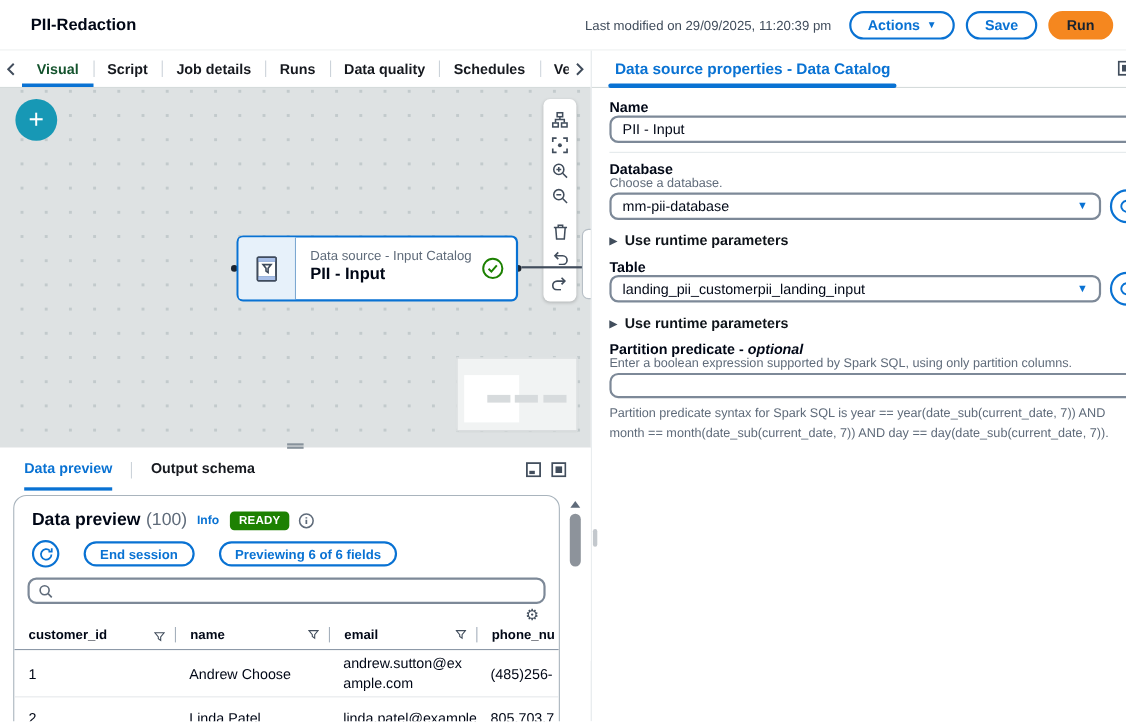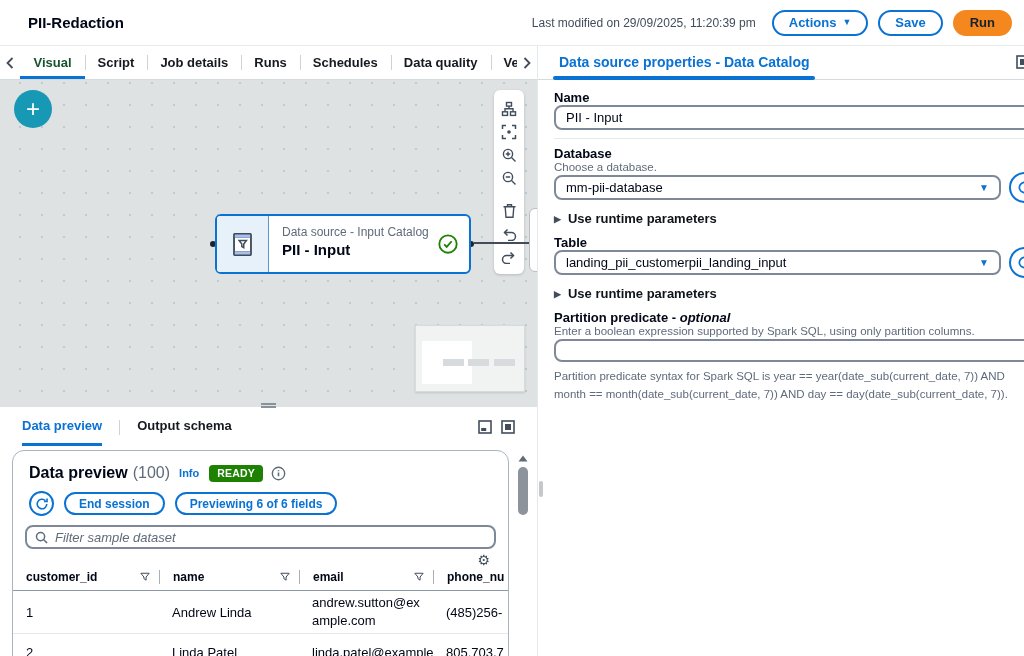--- a/index.html
+++ b/index.html
@@ -101,39 +101,39 @@
 
   .preview-card { position:absolute; left:12px; top:43px; width:497px; height:240px; background:#fff;
                   border:1px solid #a9b4bd; border-radius:12px; overflow:hidden; }
   .pc-title-row { display:flex; align-items:center; margin:13px 16px 0; }
   .pc-title { font-size:16px; font-weight:700; }
   .pc-count { font-size:16px; color:#5f6b7a; margin-left:5px; }
   .pc-info { font-size:11px; font-weight:700; color:#0972d3; margin-left:9px; cursor:pointer; }
   .badge { margin-left:10px; background:#1d8102; color:#fff; font-size:10.5px; font-weight:700;
            padding:2px 8px 3px; border-radius:4px; letter-spacing:.2px; }
   .pc-info-icon { margin-left:8px; display:flex; color:#5f6b7a; cursor:pointer; }
-  .pc-actions { display:flex; align-items:center; gap:10px; margin:9px 16px 0; }
+  .pc-actions { display:flex; align-items:center; gap:22px; margin:9px 16px 0; }
   .icon-circle-btn { width:25px; height:25px; border:2px solid #0972d3; border-radius:50%; background:#fff;
                      display:flex; align-items:center; justify-content:center; color:#0972d3; cursor:pointer; }
   .pill.small { height:23px; font-size:12px; padding:0 13px; }
   .search-box { margin:9px 12px 0; height:24px; border:2px solid #7d8998; border-radius:8px;
                 display:flex; align-items:center; padding:0 8px; gap:7px; }
   .search-box input { border:none; outline:none; flex:1; font-family:"Liberation Sans",sans-serif;
                       font-size:13px; color:#000716; background:transparent; }
   .search-box input::placeholder { font-style:italic; color:#5f6b7a; }
   .gear-row { display:flex; justify-content:flex-end; margin:4px 18px 0; }
   .gear { color:#414d5c; font-family:"DejaVu Sans",sans-serif; font-size:14px; cursor:pointer; line-height:1; }
 
   .ptable { margin-top:3px; }
   .thead { display:flex; align-items:center; border-bottom:1px solid #8d99a8; padding-bottom:6px; }
   .th { display:flex; align-items:center; font-size:12px; font-weight:700; cursor:pointer; }
   .th .lbl { margin-left:13px; }
   .th .funnel { margin-left:auto; margin-right:9px; color:#414d5c; display:flex; }
   .th + .th { border-left:1px solid #a5b0bc; }
-  .c1 { width:146px; } .c2 { width:140px; } .c3 { width:134px; } .c4 { flex:1; overflow:hidden; }
+  .c1 { width:146px;align-items:flex-end; } .c2 { width:140px; } .c3 { width:134px; } .c4 { flex:1; overflow:hidden; }
   .tr { display:flex; align-items:center; border-bottom:1px solid #e6e9ec; font-size:13px; color:#000716; }
   .tr.r1 { height:43px; } .tr.r2 { height:37px; }
   .td { padding-left:13px; overflow:hidden; white-space:nowrap; }
   .td.wrap { white-space:normal; word-break:break-all; line-height:1.35; padding-right:6px; }
 
   .pc-scrollbar { position:absolute; left:517px; top:48px; width:12px; height:190px; }
   .pc-scroll-up { color:#5f6b7a; display:flex; justify-content:center; cursor:pointer; }
   .pc-thumb { margin:5px auto 0; width:10px; height:48px; background:#8d939b; border-radius:5px; cursor:pointer; }
   .panel-divider-handle { position:absolute; left:539px; top:481px; width:4px; height:16px;
                           background:#c3c8cd; border-radius:2px; cursor:col-resize; }
@@ -165,22 +165,22 @@
   <div class="main-tabs">
     <div class="tab-scroll">
       <svg width="8" height="12" viewBox="0 0 8 12">
           <path d="M6.5 1L1.5 6l5 5" fill="none" stroke="currentColor" stroke-width="1.8"></path>
         </svg>
     </div>
     <div class="tab active">Visual</div>
     <div class="tab">Script</div>
     <div class="tab">Job details</div>
     <div class="tab">Runs</div>
+    <div class="tab">Data quality</div>
     <div class="tab">Schedules</div>
-    <div class="tab">Data quality</div>
     <div class="tab clipped">Ve</div>
     <div class="tab-scroll right">
       <svg width="8" height="12" viewBox="0 0 8 12">
           <path d="M1.5 1l5 5-5 5" fill="none" stroke="currentColor" stroke-width="1.8"></path>
         </svg>
     </div>
   </div>
 
   <div class="props">
     <div class="props-head">
@@ -380,21 +380,20 @@
         </button>
         <button class="pill small">
           <span>Previewing 6 of 6 fields</span>
         </button>
       </div>
       <div class="search-box">
         <svg width="13" height="13" viewBox="0 0 14 14">
             <circle cx="6" cy="6" r="4.4" fill="none" stroke="#5f6b7a" stroke-width="1.6"></circle>
             <path d="M9.4 9.4L13 13" stroke="#5f6b7a" stroke-width="1.6"></path>
           </svg>
-        <input placeholder="Filter sample dataset" style="">
       </div>
       <div class="gear-row">
         <span class="gear">⚙</span>
       </div>
 
       <div class="ptable">
         <div class="thead">
           <div class="th c1">
             <span class="lbl">customer_id</span>
             <span class="funnel">
@@ -418,21 +417,21 @@
                   <path d="M1 1.5h10L7.3 6v3.8L4.7 8V6z"></path>
                 </svg>
               </span>
           </div>
           <div class="th c4">
             <span class="lbl">phone_nu</span>
           </div>
         </div>
         <div class="tr r1">
           <div class="td c1">1</div>
-          <div class="td c2">Andrew Linda</div>
+          <div class="td c2">Andrew Choose</div>
           <div class="td c3 wrap">andrew.sutton@example.com</div>
           <div class="td c4">(485)256-</div>
         </div>
         <div class="tr r2">
           <div class="td c1">2</div>
           <div class="td c2">Linda Patel</div>
           <div class="td c3">linda.patel@example.com</div>
           <div class="td c4">805.703.7</div>
         </div>
       </div>

